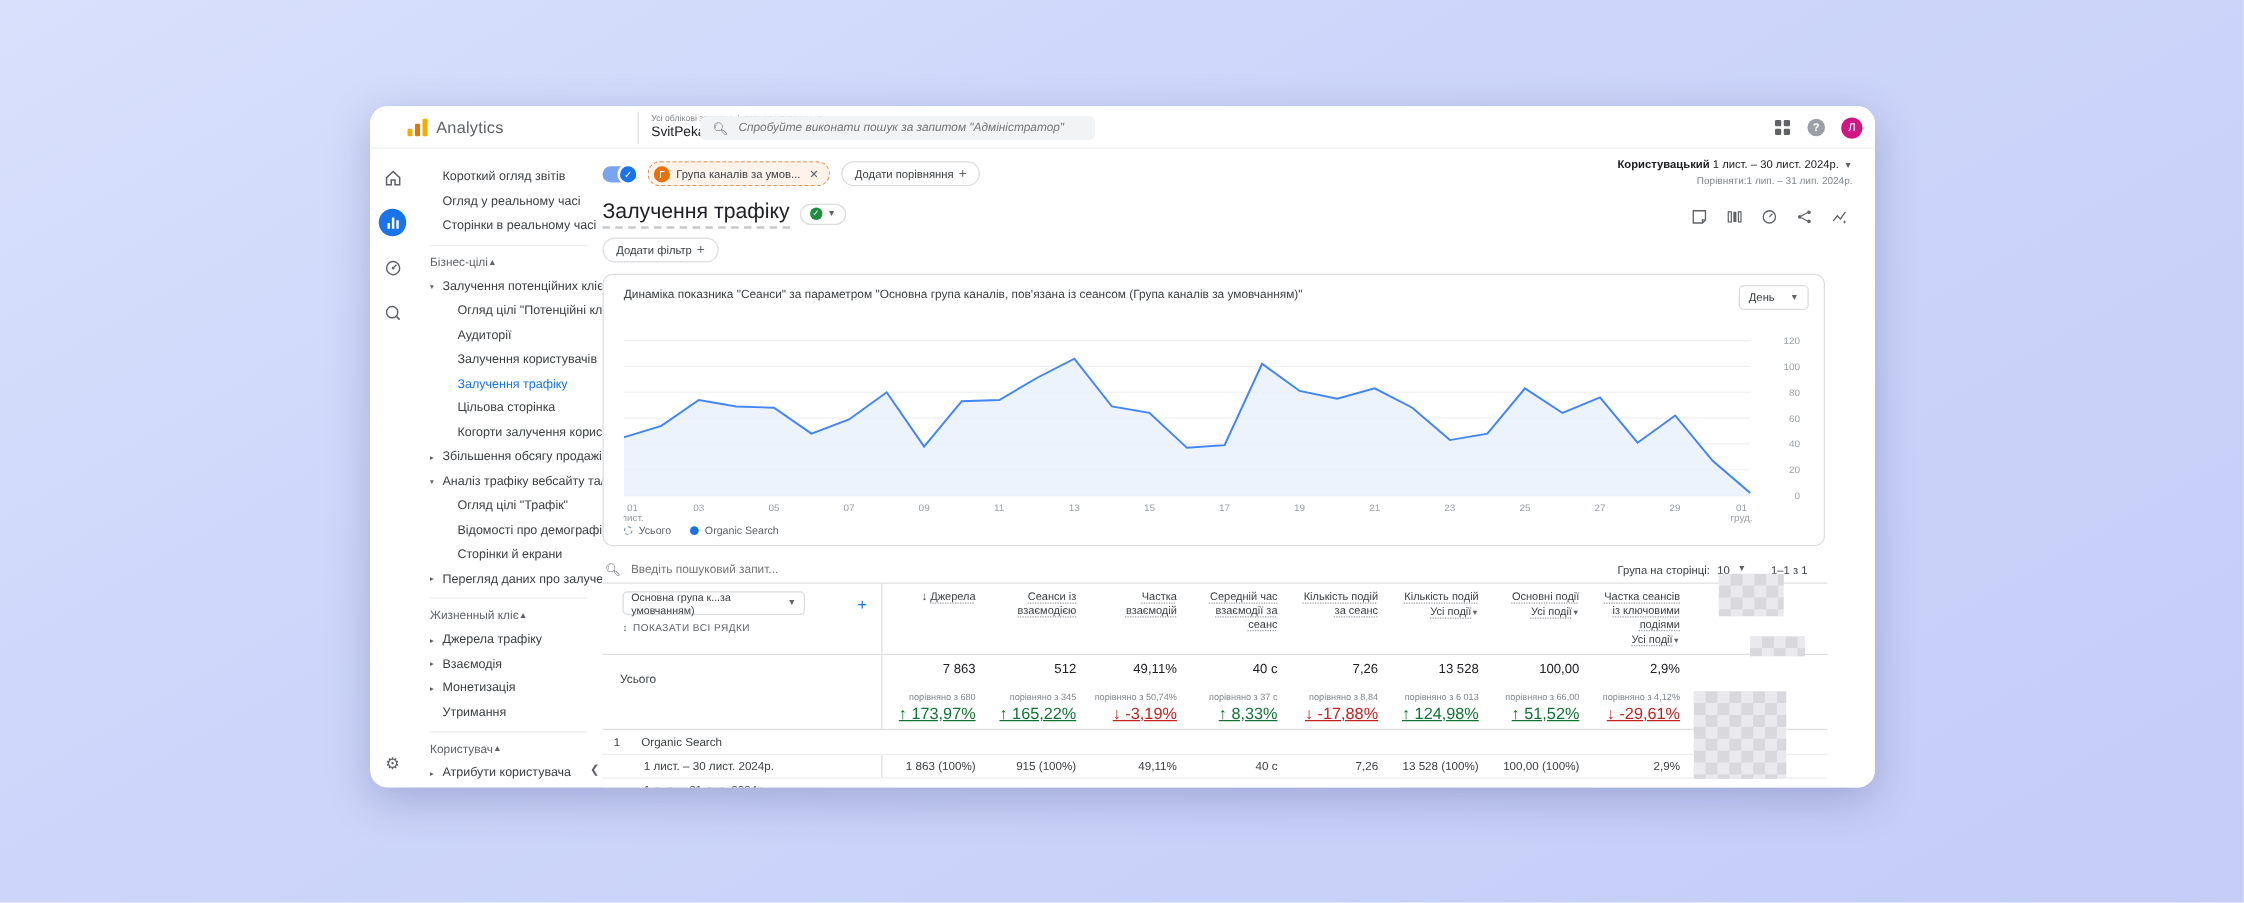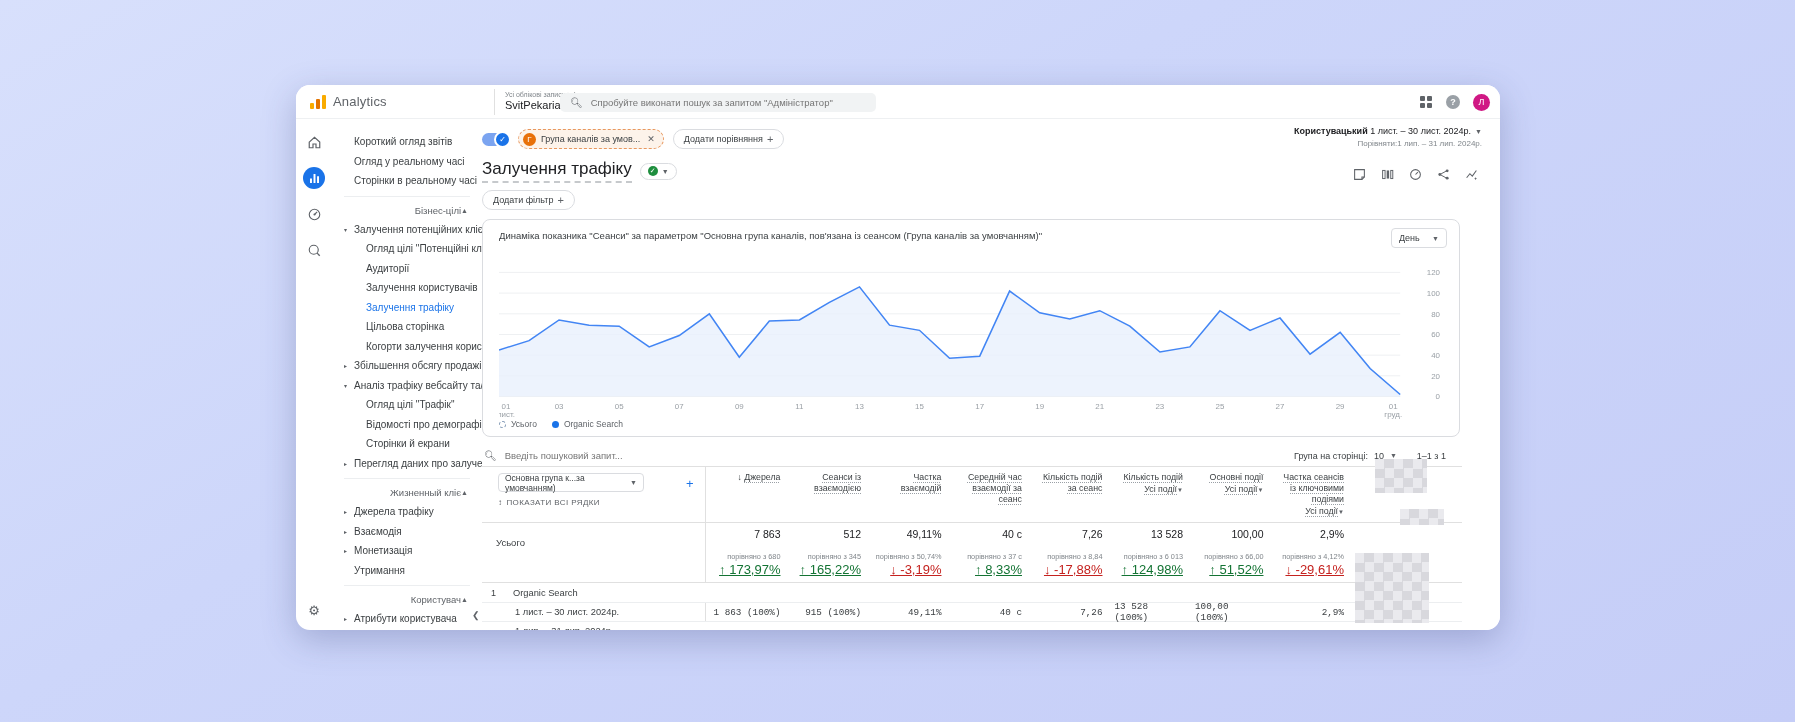--- a/index.html
+++ b/index.html
@@ -2,34 +2,34 @@
 <html><head>
 <meta charset="utf-8">
 <style>
   * { margin:0; padding:0; box-sizing:border-box; }
   html,body { width:1795px; height:722px; overflow:hidden; }
   body { font-family:"Liberation Sans", sans-serif; background:linear-gradient(150deg,#d8e0fc 0%,#cdd6fa 40%,#c5cdf7 100%); position:relative; }
 
   .window { position:absolute; left:296px; top:85px; width:1204px; height:545px; background:#fff; border-radius:14px; overflow:hidden; box-shadow:0 10px 34px rgba(50,60,120,.28); }
 
   
-  .ga-header { position:absolute; top:0; left:0; right:0; height:34px; display:flex; align-items:center; background:#fff; border-bottom:1px solid #eef0f2; z-index:5; }
+  .ga-header { position:absolute; top:0; left:0; right:0; height:34px; display:flex; align-items:center; background:#fff; border-bottom:1px solid #eef0f2; z-index:5;padding-left:16px; }
   .logo-wrap { display:flex; align-items:center; gap:7px; padding-left:14px; width:198px; }
   .ga-bars { display:flex; align-items:flex-end; gap:2px; height:14px; }
   .ga-bars i { display:block; width:4px; border-radius:1px; }
   .ga-bars .b1 { height:6px; background:#f9ab00; }
   .ga-bars .b2 { height:10px; background:#e37400; }
   .ga-bars .b3 { height:14px; background:#f9ab00; }
   .logo-text { font-size:13px; color:#5f6368; letter-spacing:.2px; }
   .acct-block { border-left:1px solid #e0e0e0; padding-left:10px; height:26px; display:flex; flex-direction:column; justify-content:center; }
   .breadcrumb { font-size:7px; color:#80868b; line-height:9px; }
   .acct-name { font-size:11px; color:#202124; line-height:13px; }
   .acct-name .caret { color:#5f6368; font-size:8px; }
   .hdr-search { position:absolute; left:264px; top:8px; width:316px; height:19px; background:#f1f3f4; border-radius:5px; display:flex; align-items:center; gap:8px; padding:0 10px; }
-  .hdr-search input { border:none; outline:none; background:transparent; font-size:9.5px; color:#5f6368; width:100%; font-family:"Liberation Sans",sans-serif; }
+  .hdr-search input { border:none; outline:none; background:transparent; font-size:9.5px; color:#5f6368; width:100%; font-family:"Liberation Sans",sans-serif;font-style:italic; }
   .hdr-right { position:absolute; right:10px; top:0; height:34px; display:flex; align-items:center; gap:13px; }
   .apps-grid { width:13px; height:13px; display:grid; grid-template-columns:repeat(2,5px); grid-template-rows:repeat(2,5px); gap:2px; }
   .apps-grid i { background:#5f6368; border-radius:1px; }
   .help-circ { width:14px; height:14px; border-radius:50%; background:#9aa0a6; color:#fff; font-size:9px; display:flex; align-items:center; justify-content:center; font-weight:bold; }
   .avatar { width:17px; height:17px; border-radius:50%; background:#d01884; color:#fff; font-size:9px; display:flex; align-items:center; justify-content:center; }
 
   
   .rail { position:absolute; left:0; top:34px; bottom:0; width:36px; display:flex; flex-direction:column; align-items:center; padding-top:12px; gap:14px; }
   .rail-ic { width:22px; height:22px; display:flex; align-items:center; justify-content:center; color:#5f6368; }
   .rail-ic svg { width:15px; height:15px; }
@@ -37,21 +37,21 @@
   .rail-gear { position:absolute; bottom:12px; left:0; width:36px; text-align:center; font-size:13px; color:#5f6368; }
 
   
   .sidebar { position:absolute; left:36px; top:34px; bottom:0; width:150px; padding-top:13px; font-size:10px; overflow:hidden; }
   .nav-item { height:19.5px; display:flex; align-items:center; color:#3c4043; padding-left:12px; position:relative; white-space:nowrap; }
   .nav-item .arr { width:10px; font-size:6px; color:#5f6368; flex:0 0 10px; }
   .nav-item.lvl2 { padding-left:34px; }
   .nav-item.sel { color:#1a73e8; }
   .nav-item.sel::before { content:""; position:absolute; left:8px; right:2px; top:1px; bottom:1px; background:#e8f0fe; border-radius:9px; z-index:-1; }
   .nav-div { border-top:1px solid #eceef0; margin:5px 12px 4px 12px; }
-  .nav-sec { height:19px; display:flex; align-items:center; justify-content:flex-end; padding:0 14px 0 12px; color:#5f6368; font-size:9.5px; }
+  .nav-sec { height:19px; display:flex; align-items:center; justify-content:flex-start; padding:0 14px 0 12px; color:#5f6368; font-size:9.5px; }
   .nav-sec .chev { font-size:7px; color:#5f6368; }
   .side-collapse { position:absolute; right:8px; bottom:10px; font-size:9px; color:#5f6368; }
 
   
   .content { position:absolute; left:186px; top:34px; right:0; bottom:0; background:#fff; }
   .controls { position:absolute; left:0; top:10px; display:flex; align-items:center; gap:9px; }
   .toggle { width:27px; height:13px; background:#7ba4f0; border-radius:7px; position:relative; }
   .toggle .knob { position:absolute; right:-2px; top:-2px; width:17px; height:17px; border-radius:50%; background:#1a73e8; border:2px solid #fff; color:#fff; font-size:8px; display:flex; align-items:center; justify-content:center; }
   .chip-comp { display:flex; align-items:center; gap:5px; border:1px dashed #e8985f; background:#fdf3ea; border-radius:12px; height:20px; padding:0 8px 0 4px; }
   .chip-comp .ci { width:13px; height:13px; border-radius:50%; background:#e8710a; color:#fff; font-size:8px; display:flex; align-items:center; justify-content:center; }
@@ -110,21 +110,21 @@
   .tot-label { font-size:9.5px; color:#3c4043; padding:14px 0 0 14px; }
   .tot-cell { flex:1; padding:5px 6px; text-align:right; }
   .tv { font-size:10.5px; color:#202124; }
   .tc { font-size:7.3px; color:#80868b; margin-top:12px; white-space:nowrap; }
   .tch { font-size:13px; margin-top:1px;text-decoration:underline; }
   .up { color:#137333; } .down { color:#c5221f; }
   .d-row { display:flex; align-items:stretch; border-top:1px solid #eceef0; }
   .d-row:first-child { border-top:none; }
   .row-num { width:31px; flex:0 0 31px; font-size:9px; color:#3c4043; display:flex; align-items:center; padding-left:9px; }
   .row-label { font-size:9.3px; color:#3c4043; display:flex; align-items:center; }
-  .d-cell { flex:1; font-size:9.3px; color:#3c4043; display:flex; align-items:center; justify-content:flex-end; padding:0 6px;font-family:Liberation Mono, monospace; }
+  .d-cell { flex:1; font-size:9.3px; color:#3c4043; display:flex; align-items:center; justify-content:flex-end; padding:0 6px; }
   .rh20 { height:19px; }
   .mosaic { position:absolute; background:repeating-conic-gradient(#d8d8dd 0% 25%, #eaeaee 0% 50%); background-size:19px 19px; }
   .caret { display:inline-block; }
 </style>
 </head>
 <body>
 
 <div class="window">
 
   <div class="ga-header">

